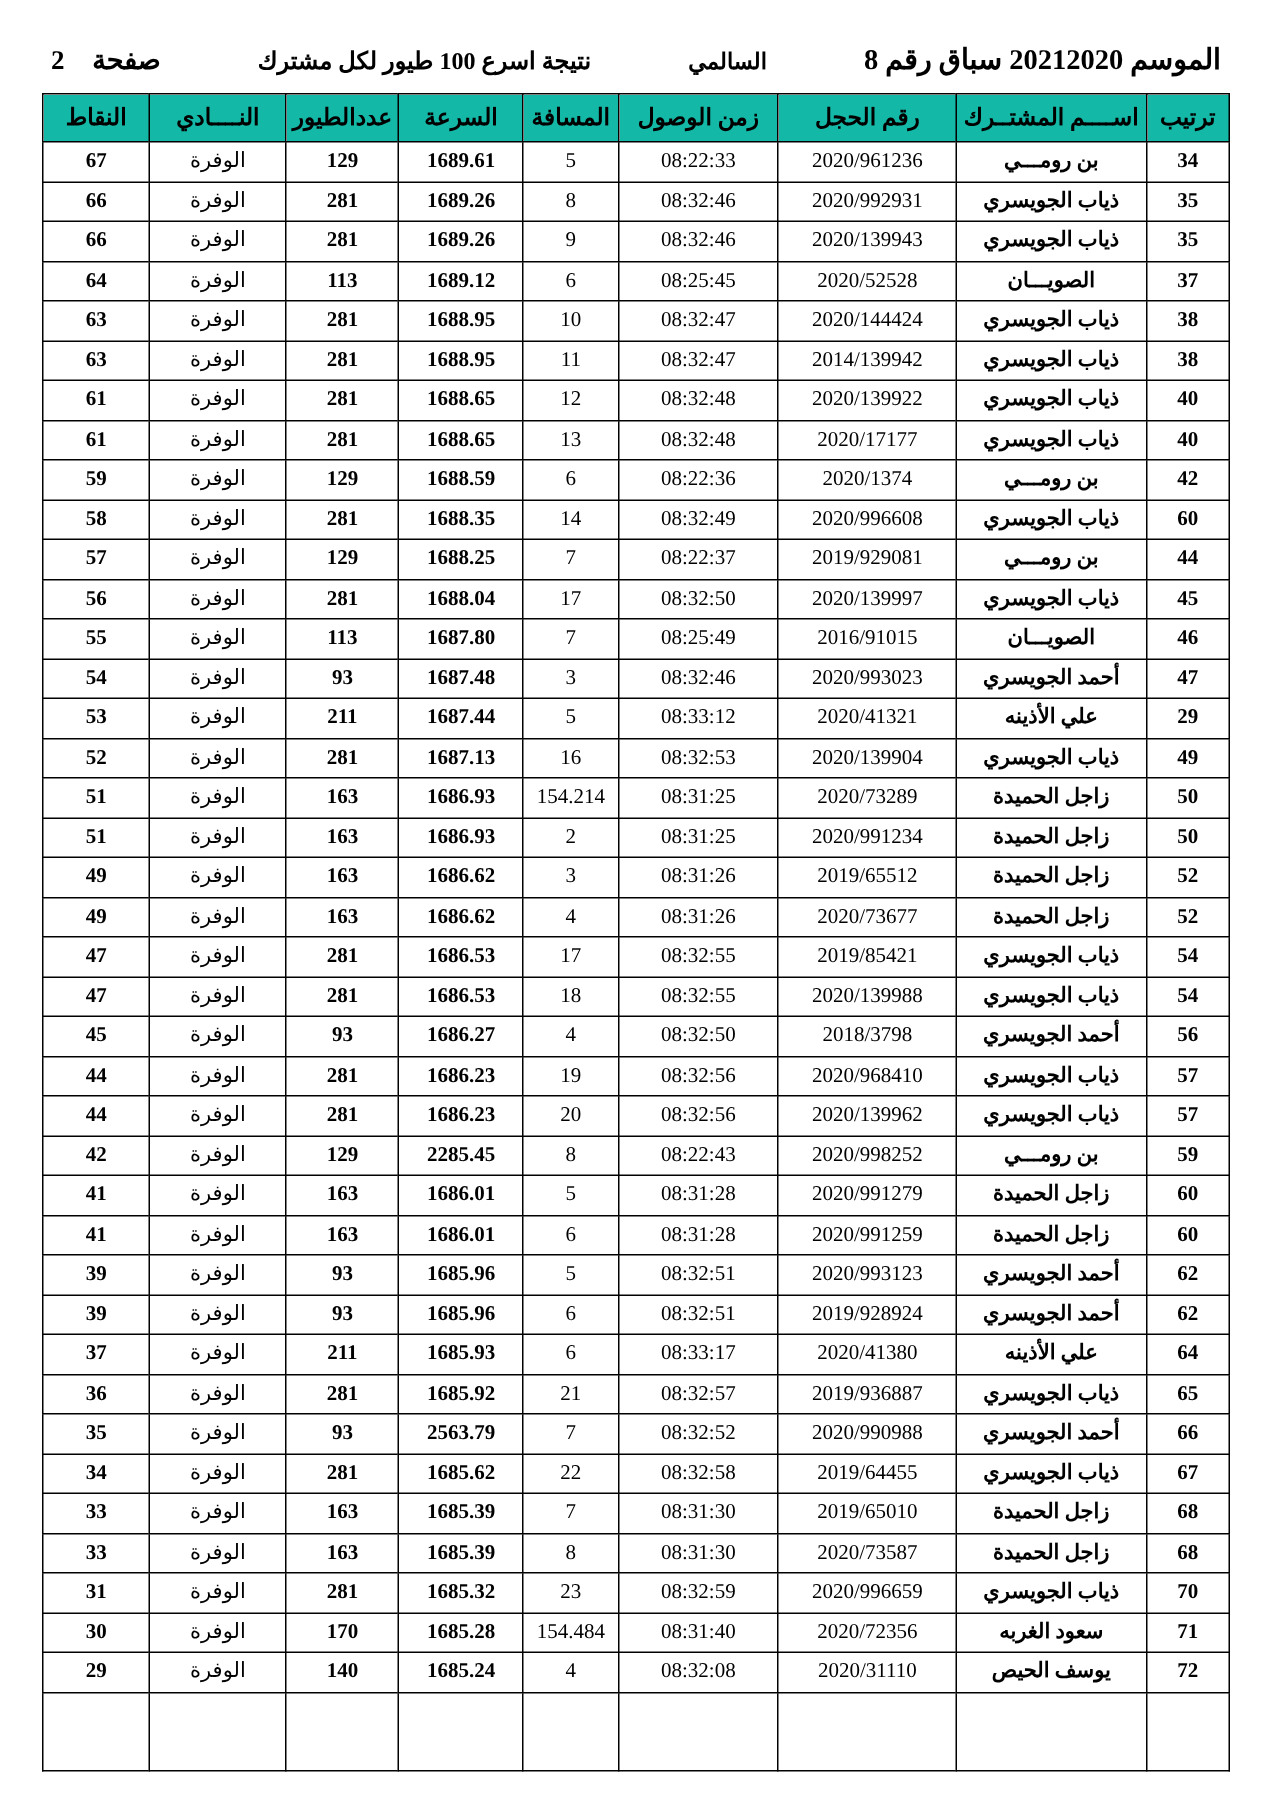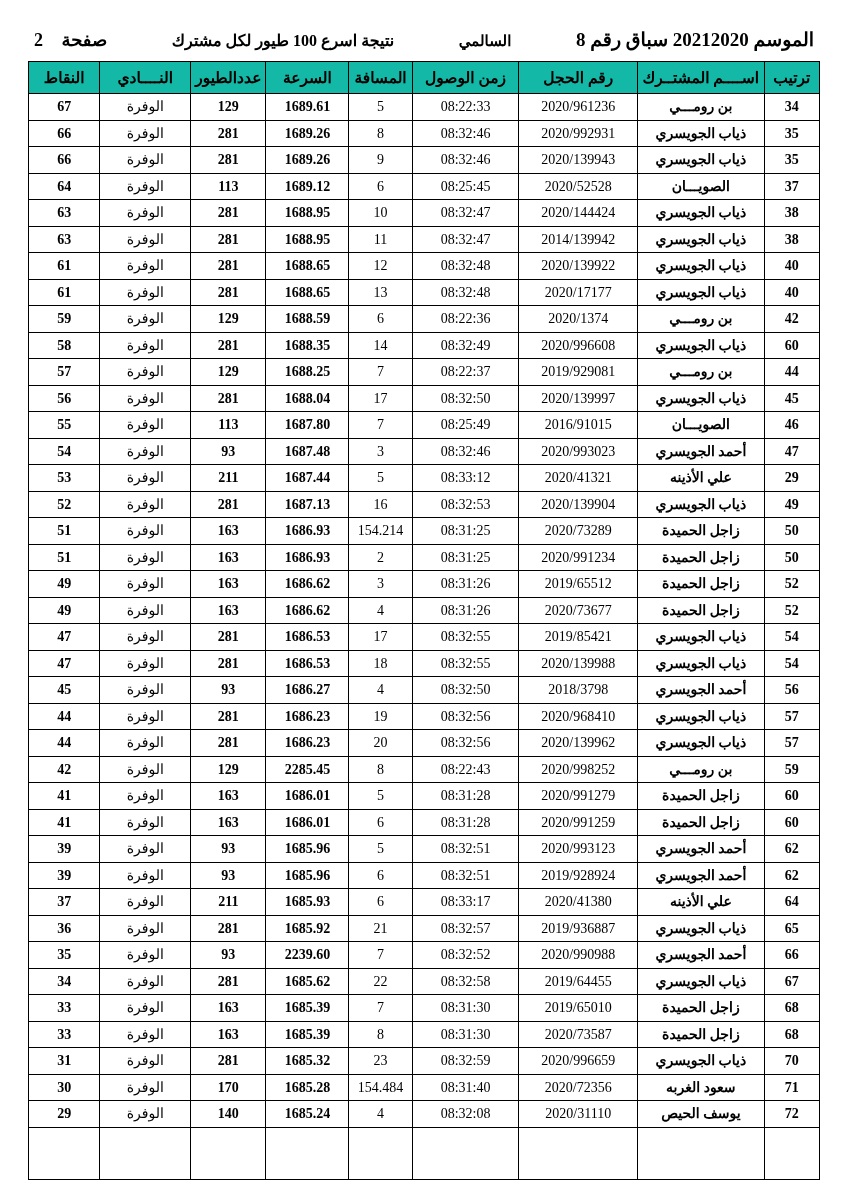--- a/index.html
+++ b/index.html
@@ -491,21 +491,21 @@
           <td class="cell-birds">281</td>
           <td class="cell-club">الوفرة</td>
           <td class="cell-points">36</td>
         </tr>
         <tr>
           <td class="cell-rank">66</td>
           <td class="cell-name">أحمد الجويسري</td>
           <td class="cell-ring">2020/990988</td>
           <td class="cell-arrival">08:32:52</td>
           <td class="cell-distance">7</td>
-          <td class="cell-speed">2239.60</td>
+          <td class="cell-speed">2563.79</td>
           <td class="cell-birds">93</td>
           <td class="cell-club">الوفرة</td>
           <td class="cell-points">35</td>
         </tr>
         <tr>
           <td class="cell-rank">67</td>
           <td class="cell-name">ذياب الجويسري</td>
           <td class="cell-ring">2019/64455</td>
           <td class="cell-arrival">08:32:58</td>
           <td class="cell-distance">22</td>

